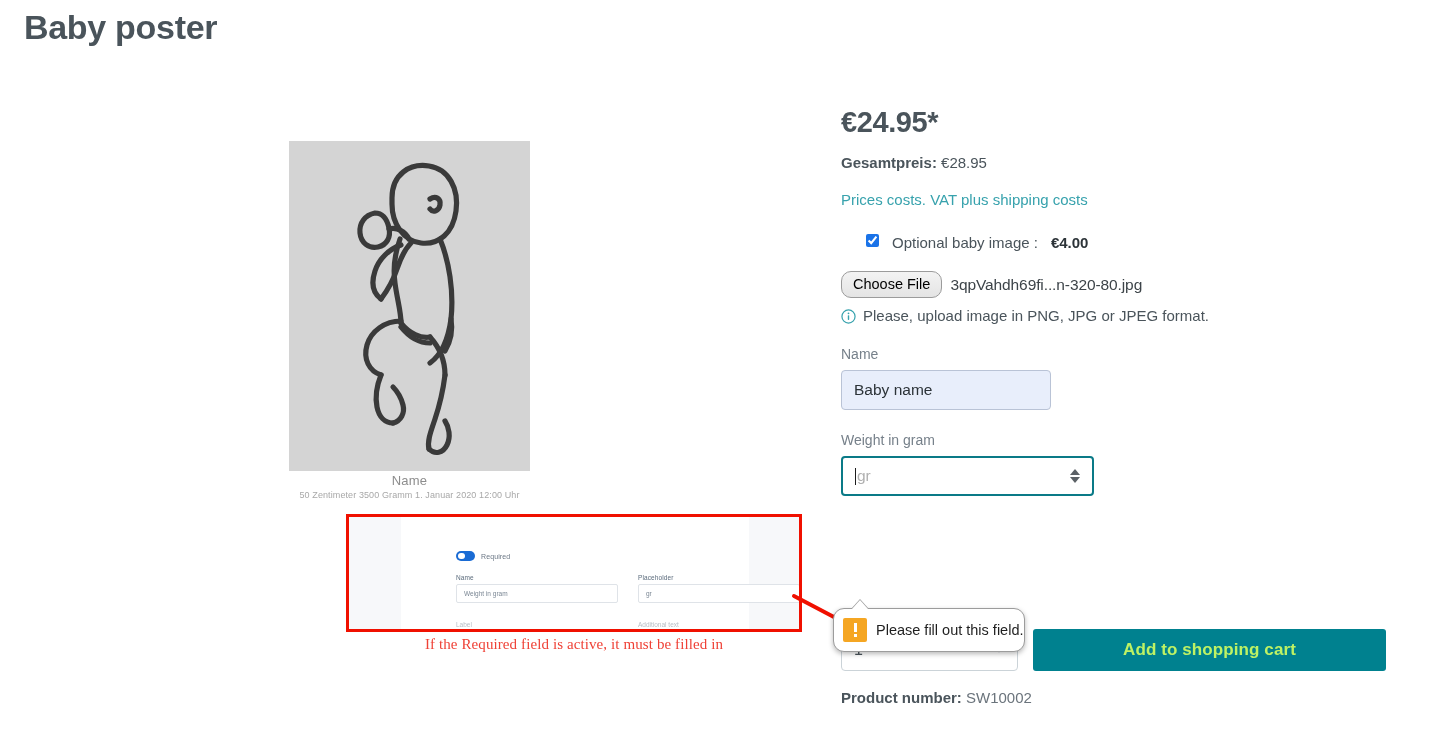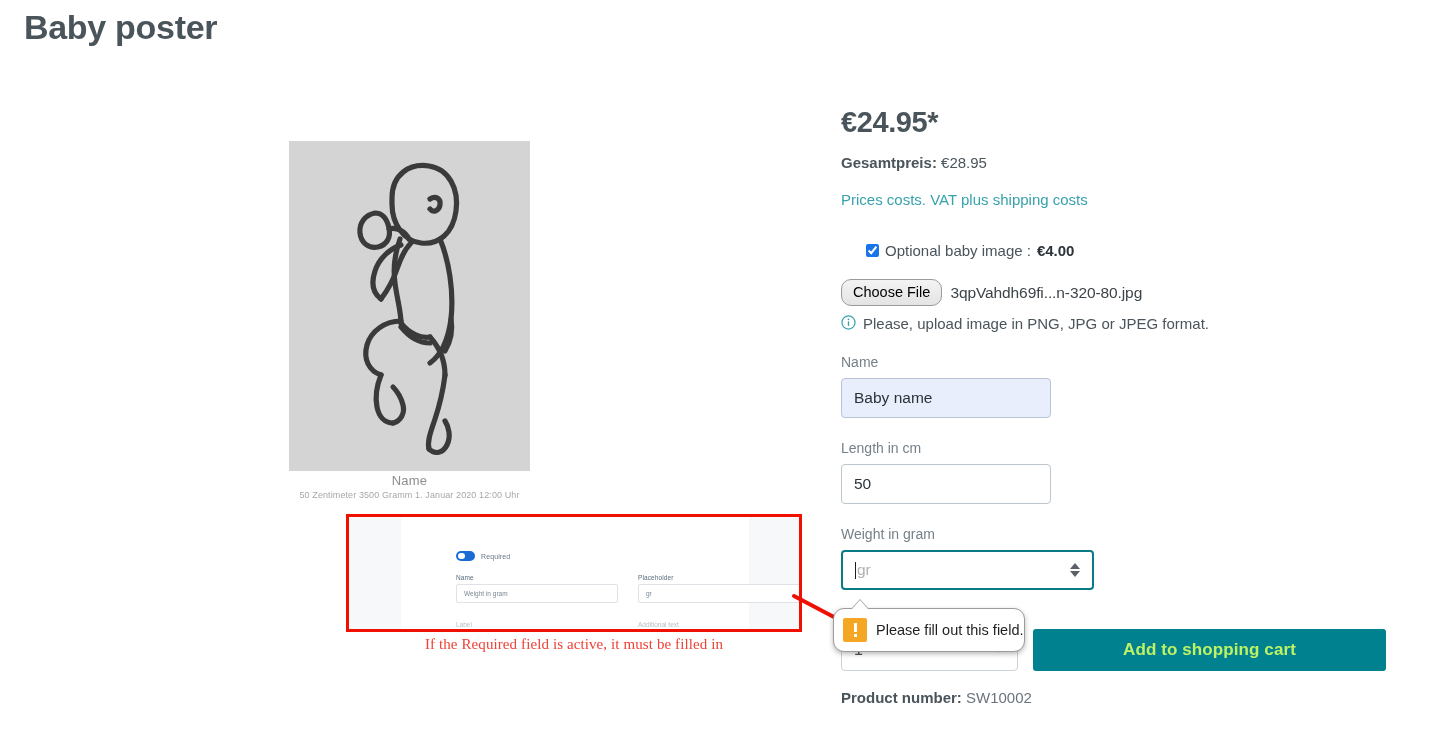--- a/index.html
+++ b/index.html
@@ -223,25 +223,24 @@
   .vat-link {
     display: inline-block;
     margin-top: 16px;
     font-size: 15px;
     color: #37a2ad;
     text-decoration: none;
     line-height: 20px;
   }
 
   .option-row {
-    margin-top: 32px;
+    margin-top: 24px;
     padding-left: 25px;
     display: flex;
-    align-items: center;
-    gap: 6px;
+    gap: 13px;
     font-size: 15px;
     color: #4a545b;
   }
   .option-row input[type=checkbox] {
     width: 13px;
     height: 13px;
     margin: 0;
     accent-color: #1a73e8;
     flex: none;
   }
@@ -273,21 +272,21 @@
     line-height: 18px;
     cursor: pointer;
   }
   .file-name {
     font-size: 15.5px;
     color: #3d4449;
     letter-spacing: -0.1px;
   }
   .hint-row {
     display: flex;
-    align-items: flex-start;
+    align-items: flex-end;
     gap: 7px;
     margin-top: 9px;
     font-size: 15px;
     color: #4a545b;
   }
   .info-icon {
     width: 15px;
     height: 15px;
     flex: none;
   }
@@ -595,24 +594,20 @@
     </div>
   </div>
 
   
   <div class="field-block">
     <div class="field-label">Name</div>
     <div class="txt-input autofill">Baby name</div>
   </div>
 
   
-  <div class="field-block">
-    <div class="field-label">Length in cm</div>
-    <div class="txt-input">50</div>
-  </div>
 
   
   <div class="field-block">
     <div class="field-label">Weight in gram</div>
     <div class="num-input">
       <div class="num-caret"></div>
       <span class="num-placeholder">gr</span>
       <span class="spinner">
         <span class="tri up"></span>
         <span class="tri down"></span>

